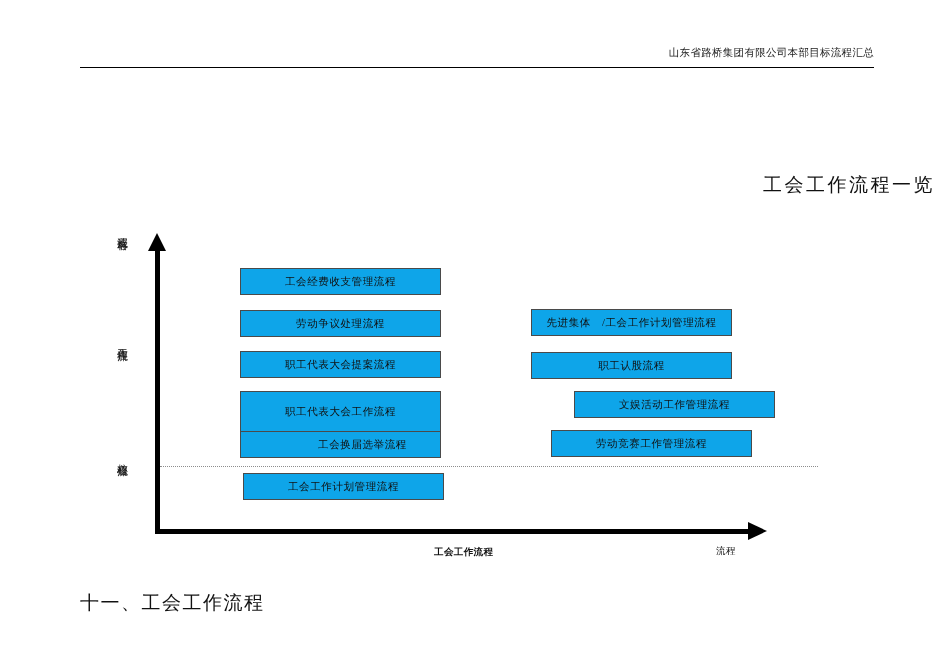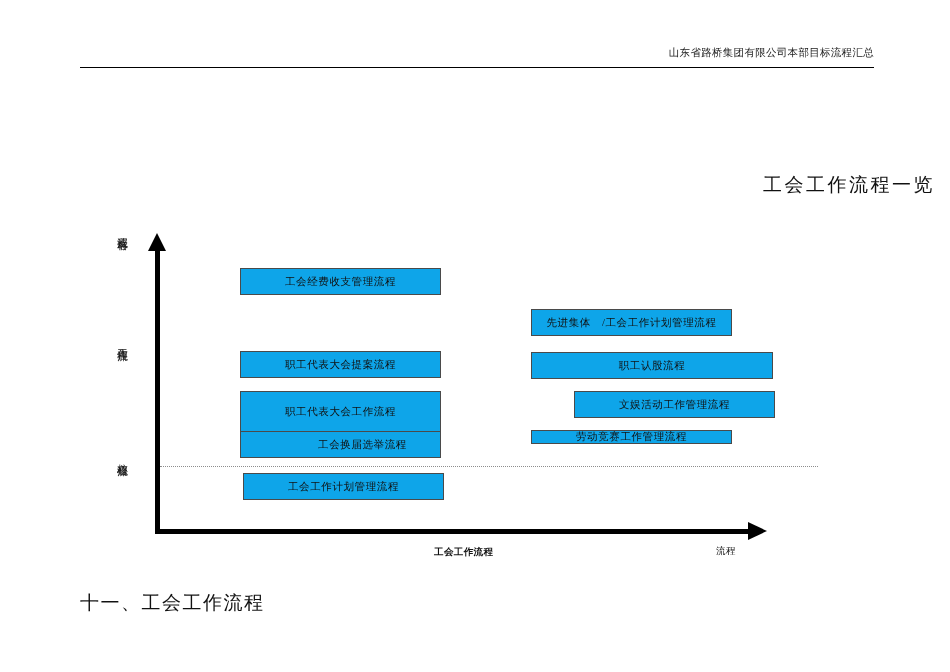--- a/index.html
+++ b/index.html
@@ -189,27 +189,28 @@
   <div class="axis-line-h"></div>
   <div class="arrow-right"></div>
 
   <div class="divider-dotted"></div>
 
   <div class="v-label" id="v-label-0">流程名称</div>
   <div class="v-label" id="v-label-1">工作流程</div>
   <div class="v-label" id="v-label-2">核心流程</div>
 
   <div class="proc-box" style="left:240px; top:268px; width:201px; height:27px;">工会经费收支管理流程</div>
+  <div class="proc-box" style="left:240px; top:310px; width:201px; height:27px;">劳动争议处理流程</div>
   <div class="proc-box" style="left:240px; top:351px; width:201px; height:27px;">职工代表大会提案流程</div>
   <div class="proc-box" style="left:240px; top:391px; width:201px; height:42px;font-family:Liberation Mono, monospace;">职工代表大会工作流程</div>
   <div class="proc-box" style="left:240px; top:431px; width:201px; height:27px;padding-left:44px;">工会换届选举流程</div>
   <div class="proc-box" style="left:243px; top:473px; width:201px; height:27px;">工会工作计划管理流程</div>
 
   <div class="proc-box" style="left:531px; top:309px; width:201px; height:27px;">先进集体　/工会工作计划管理流程</div>
-  <div class="proc-box" style="left:531px; top:352px; width:242px; height:27px;">职工认股流程</div>
+  <div class="proc-box" style="left:531px; top:352px; width:201px; height:27px;">职工认股流程</div>
   <div class="proc-box" style="left:531px; top:391px; width:201px; height:27px;margin-left:43px;">文娱活动工作管理流程</div>
-  <div class="proc-box" style="left:531px; top:430px; width:201px; height:14px;">劳动竞赛工作管理流程</div>
+  <div class="proc-box" style="left:551px; top:430px; width:201px; height:27px;">劳动竞赛工作管理流程</div>
 
   <div class="x-label" id="x-label-main">工会工作流程</div>
   <div class="x-label" id="x-label-end">流程</div>
 </div>
 
 <div id="section-heading">十一、工会工作流程</div>
 
 </body></html>

